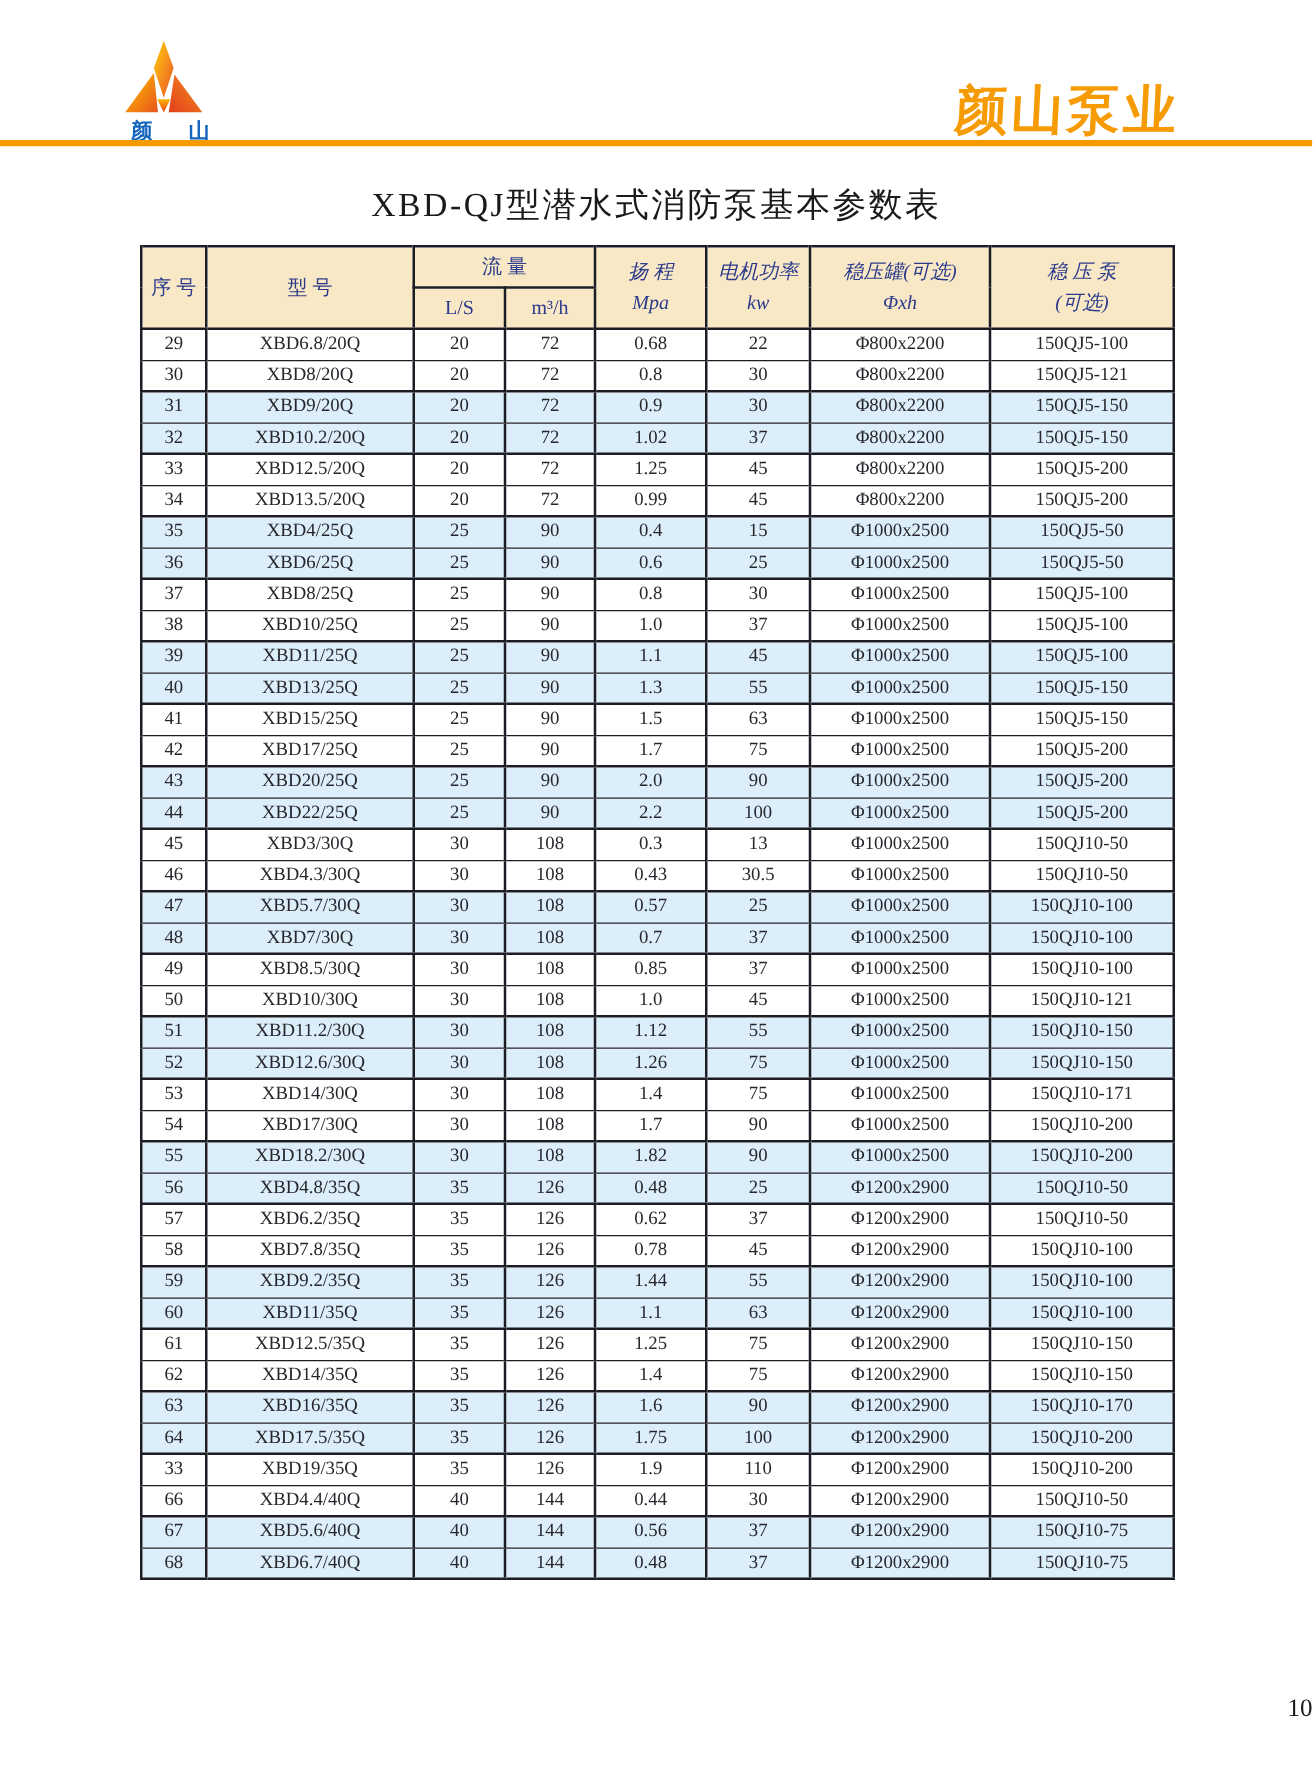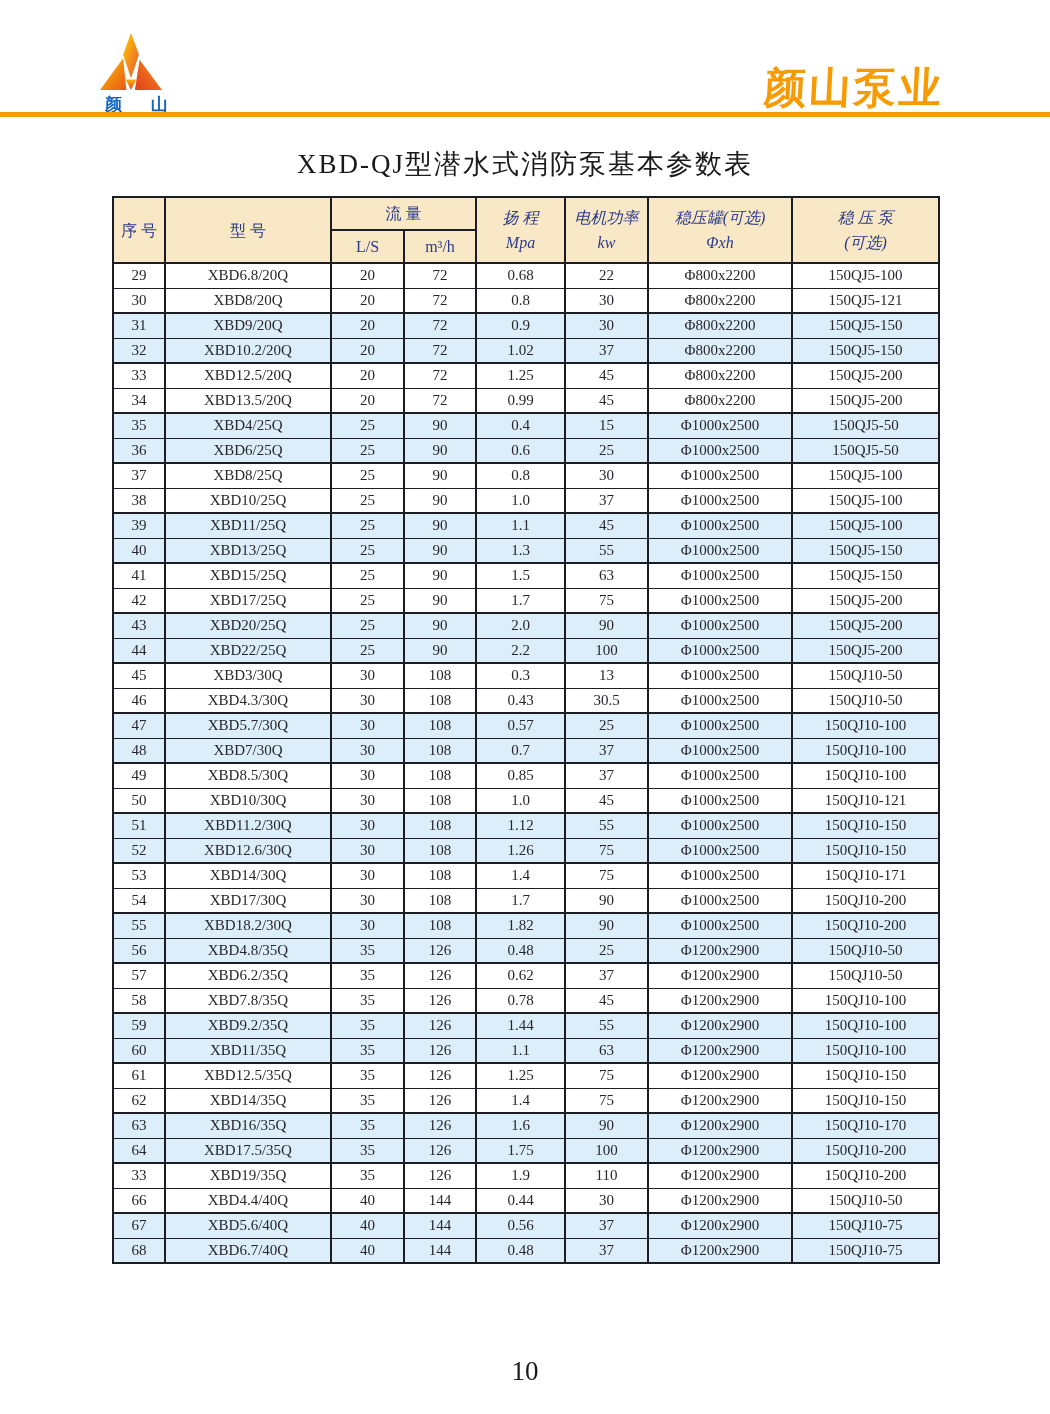--- a/index.html
+++ b/index.html
@@ -46,22 +46,22 @@
     border-bottom:2px solid #1c1c24;
   }
   .params thead tr.sub th { height:33px; padding:0; }
   .params td { height:25px; font-size:15px; color:#26262c; padding:0 2px; }
   .params tbody tr.alt td { background:#DCEEF9; }
   .params tbody tr.pair-end td { border-bottom:2px solid #1c1c24; }
   .hdr-line { display:block;font-style:italic; }
 
   
   .page-number {
-    position:absolute; top:1356px; left:0; width:1050px; text-align:center;
-    font-size:27px; color:#1a1a1a;
+    position:absolute; top:1356px; left:0; width:1050px; text-align:right;
+    font-size:20px; color:#1a1a1a;
   }
 </style>
 </head>
 <body>
 
 <div class="page">
 
   <div class="brand-bar">
     <div class="logo-block">
       <svg class="logo-mark" width="66" height="58" viewBox="0 0 100 88" aria-hidden="true">

